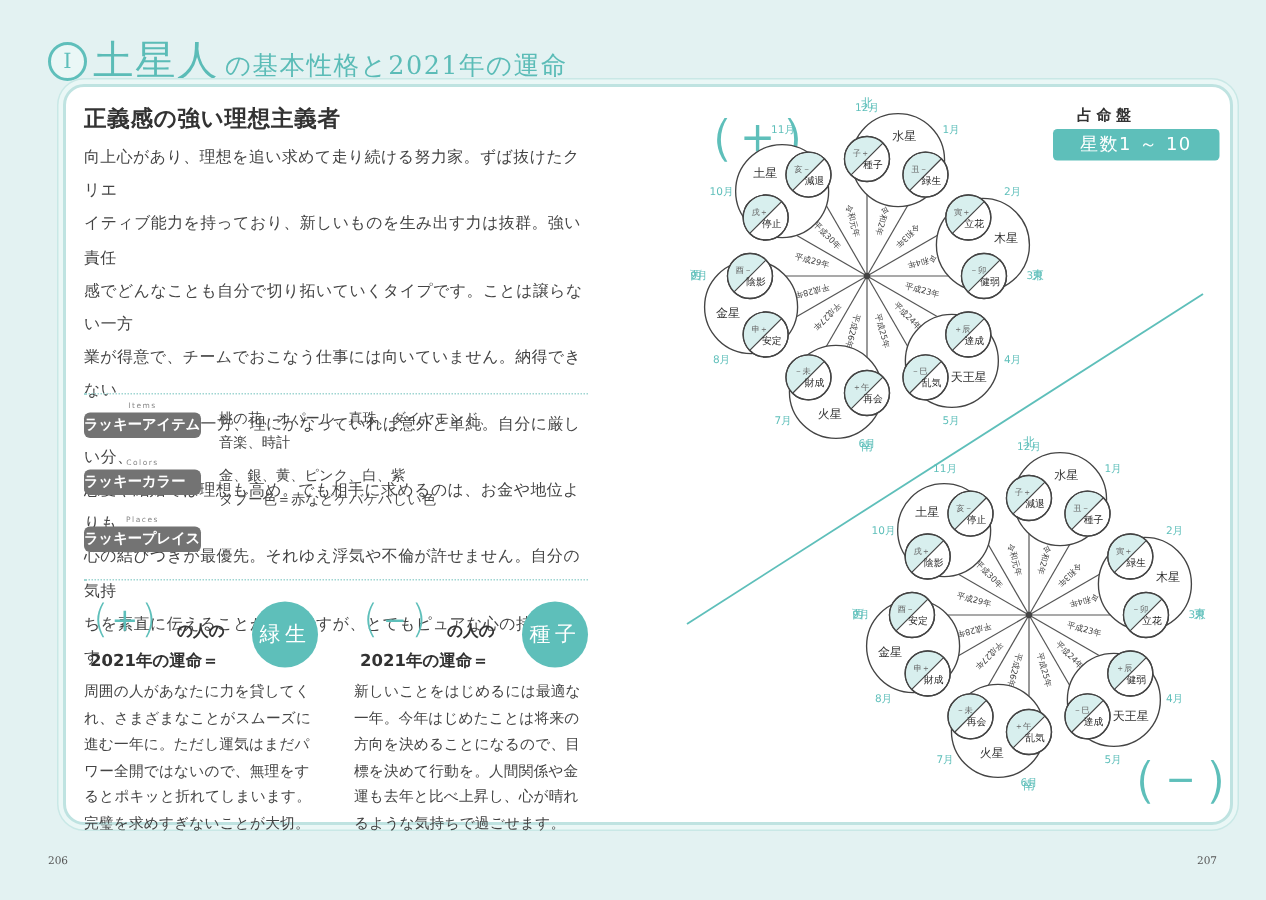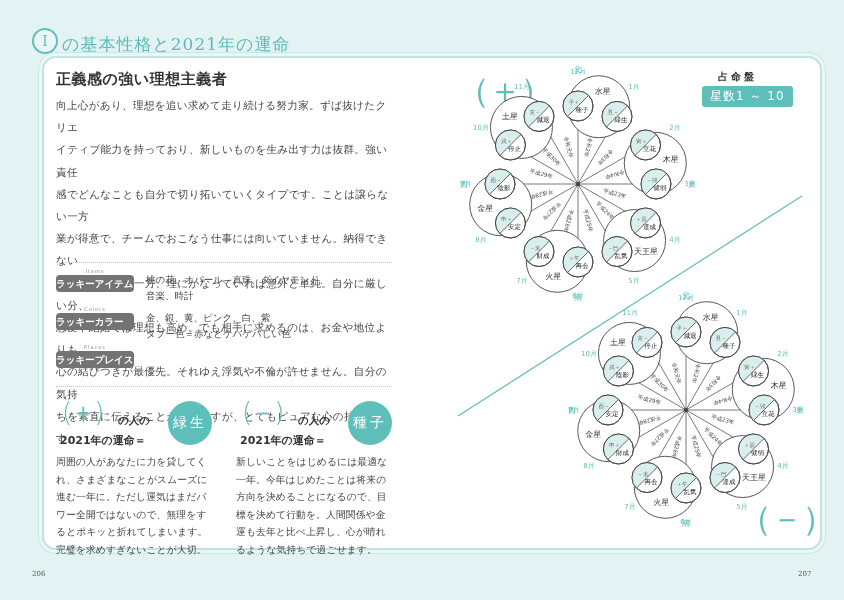--- a/index.html
+++ b/index.html
@@ -58,32 +58,33 @@
   .star-circle {
     position: absolute; left: 112px; top: 0; width: 44px; height: 44px; border-radius: 50%;
     background: #5ebfba; color: #fff; font-family: "DejaVu Serif", serif; font-size: 14px;
     display: flex; align-items: center; justify-content: center; letter-spacing: 3px;
   }
   .fortune-body { font-size: 9.8px; line-height: 17.6px; color: #444; width: 156px; letter-spacing: 0.1px; }
 
   .big-paren { position: absolute; font-size: 34px; color: #5ebfba; font-weight: 300; letter-spacing: -2px; }
   .chart-title { position: absolute; font-size: 10px; font-weight: bold; color: #333; letter-spacing: 3px; }
   .chart-badge {
-    position: absolute; background: #5ebfba; color: #fff; font-size: 12px; padding: 2px 8px;
+    position: absolute; background: #5ebfba; color: #fff; font-size: 12px; padding: 2px 18px;
     border-radius: 3px; letter-spacing: 1px;
   }
   .diag { position: absolute; }
   .page-num { position: absolute; top: 570px; font-family: "DejaVu Serif", serif; font-size: 7px; color: #555; }
   svg text { font-family: "DejaVu Sans", sans-serif; }
 </style>
 </head>
 <body>
 
 <div class="title-bar">
   <div class="title-emblem">I</div>
+  <span class="title-main">土星人</span>
   <span class="title-sub">の基本性格と2021年の運命</span>
 </div>
 
 <div class="page-frame"></div>
 
 <div class="left-page">
   <div class="sec-title">正義感の強い理想主義者</div>
   <div class="body-text">
     <div>向上心があり、理想を追い求めて走り続ける努力家。ずば抜けたクリエ</div>
     <div>イティブ能力を持っており、新しいものを生み出す力は抜群。強い責任</div>

